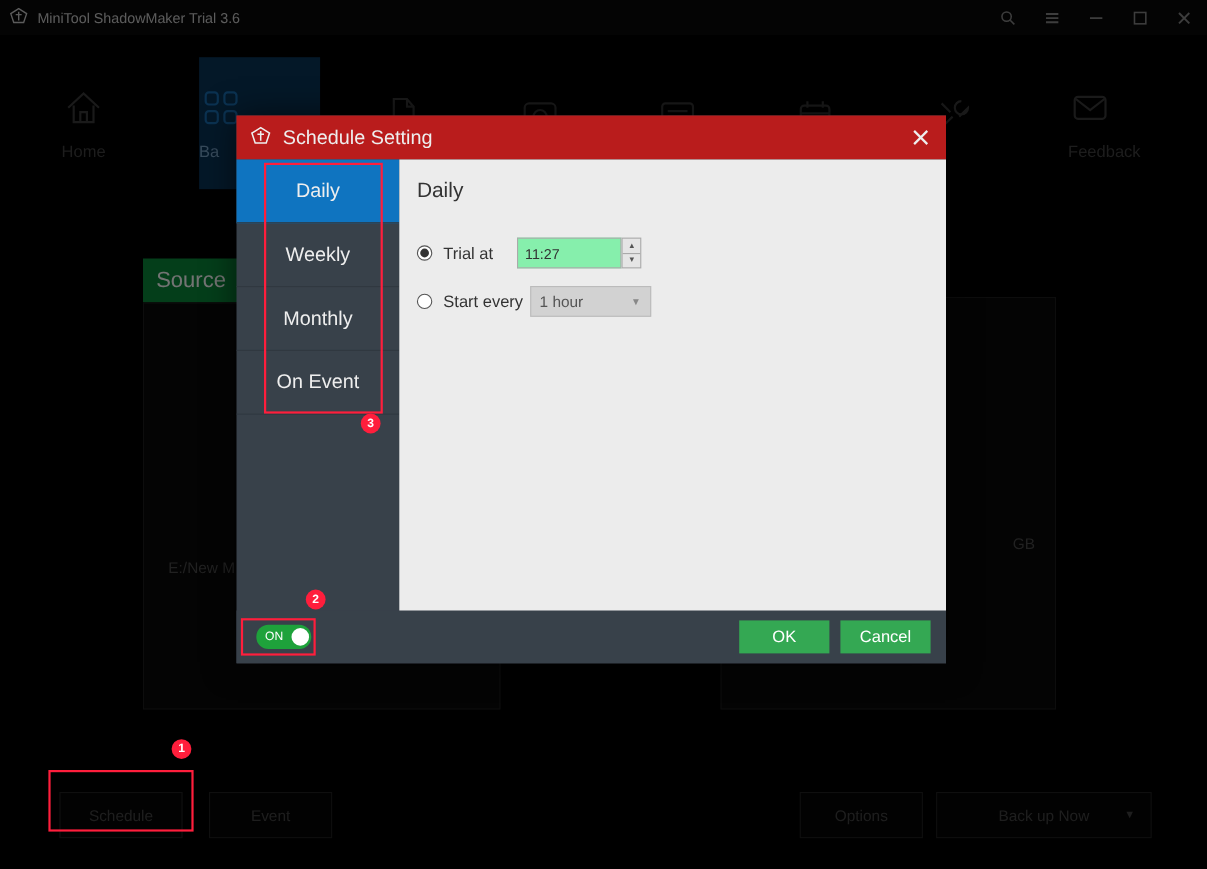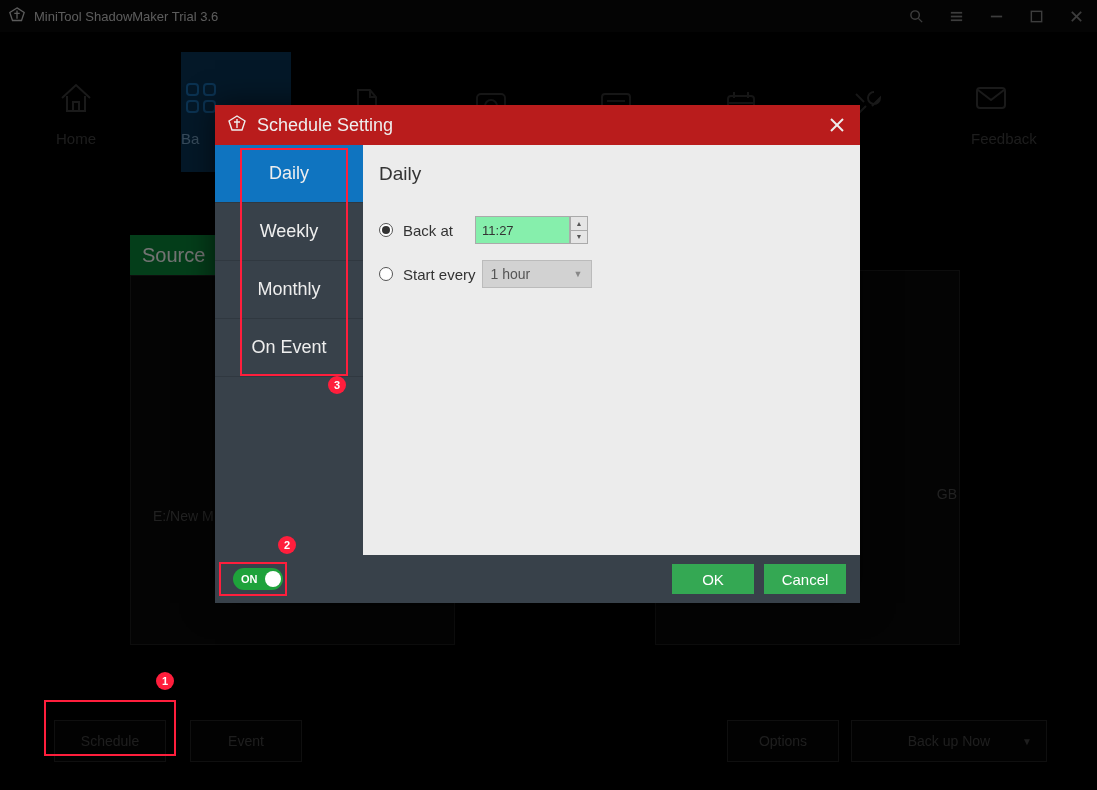--- a/index.html
+++ b/index.html
@@ -16,21 +16,21 @@
 .nav-item{width:70px;display:flex;flex-direction:column;gap:12px;color:#414141;cursor:pointer}
 .nav-item.active{background:#0a355a;padding:0}
 .nav-item .icon{width:40px;height:40px;display:flex;align-items:center;justify-content:center}
 .nav-item .label{font-size:15px}
 
 .content{position:absolute;left:130px;top:235px;width:830px;height:415px}
 .source-btn{position:absolute;left:0;top:0;width:170px;height:40px;background:#0a8a3a;color:#fff;font-size:20px;padding-left:12px;display:flex;align-items:center}
 .panel-left{position:absolute;left:0;top:40px;width:325px;height:370px;border:1px solid #1e1e1e;background:#090909;padding:16px;color:#4a4a4a;font-size:14px}
 .panel-left .path{position:absolute;left:22px;top:232px}
 .panel-right{position:absolute;right:0;top:35px;width:305px;height:375px;border:1px solid #1e1e1e;background:#090909;color:#4a4a4a;font-size:14px}
-.panel-right .gb{position:absolute;right:2px;top:215px}
+.panel-right .gb{position:absolute;right:18px;top:215px}
 
 .footer{position:absolute;left:0;bottom:22px;width:100%;height:48px}
 .fbtn{position:absolute;height:42px;border:1px solid #222;background:#060606;color:#444;font-size:14px;display:flex;align-items:center;justify-content:center;cursor:pointer}
 #schedule-btn{left:54px;width:112px;top:0}
 #scheme-btn{left:190px;width:112px;top:0}
 #options-btn{right:258px;width:112px;top:0}
 #backup-btn{right:50px;width:196px;top:0}
 #backup-btn .caret{position:absolute;right:14px;font-size:10px;color:#444}
 
 .ann{position:absolute;border:2px solid #ff1e3c;pointer-events:none}
@@ -52,21 +52,21 @@
 .radiod.checked::after{content:"";position:absolute;left:2px;top:2px;width:8px;height:8px;border-radius:50%;background:#333}
 .timebox{margin-left:22px;width:95px;height:28px;border:1px solid #aaa;background:#86efac;font-size:13px;padding:0 6px;display:flex;align-items:center;color:#333}
 .spin{width:18px;height:28px;border:1px solid #aaa;background:#e5e5e5;display:flex;flex-direction:column}
 .spin div{flex:1;display:flex;align-items:center;justify-content:center;font-size:7px;color:#555;border-bottom:1px solid #aaa}
 .spin div:last-child{border-bottom:none}
 .dropdown{margin-left:6px;width:110px;height:28px;background:#d2d2d2;border:1px solid #bbb;display:flex;align-items:center;padding:0 8px;color:#555;font-size:14px;position:relative}
 .dropdown .dcaret{position:absolute;right:8px;font-size:9px;color:#888}
 .dialog-footer{height:48px;background:#38414a;display:flex;align-items:center;padding:0 14px}
 .toggle{width:50px;height:22px;border-radius:12px;background:#1ea23b;position:relative;display:flex;align-items:center;margin-left:4px}
 .toggle .knob{position:absolute;right:2px;width:16px;height:16px;border-radius:50%;background:#fff}
-.toggle .tlabel{font-size:11px;color:#fff;margin-left:8px;font-weight:700}
+.toggle .tlabel{font-size:11px;color:#fff;margin-left:8px;font-weight:400}
 .dialog-footer .spacer2{flex:1}
 .dbtn{width:82px;height:30px;background:#34a853;color:#fff;font-size:15px;display:flex;align-items:center;justify-content:center;margin-left:10px;cursor:pointer}
 .dimmer{position:absolute;inset:0;background:rgba(0,0,0,.55);pointer-events:none}
 svg{display:block}
 </style>
 </head>
 <body>
 
 <div class="titlebar">
   <span class="logo">
@@ -227,21 +227,21 @@
     <div class="tabs">
       <div class="tab active">Daily</div>
       <div class="tab">Weekly</div>
       <div class="tab">Monthly</div>
       <div class="tab">On Event</div>
     </div>
     <div class="panel-main">
       <h2>Daily</h2>
       <div class="row">
         <span class="radiod checked"></span>
-        <span>Back at</span>
+        <span>Trial at</span>
         <span class="timebox">11:27</span>
         <span class="spin">
             <div>▲</div>
             <div>▼</div>
           </span>
       </div>
       <div class="row">
         <span class="radiod"></span>
         <span>Start every</span>
         <span class="dropdown">

